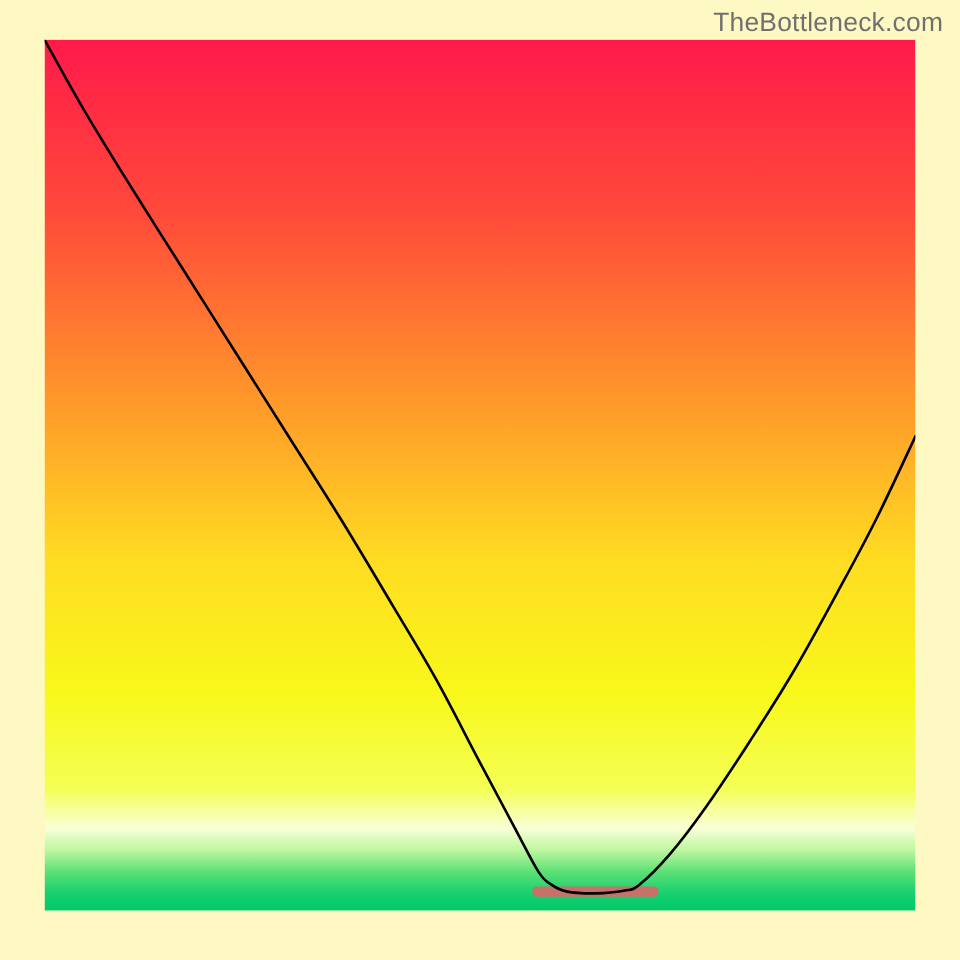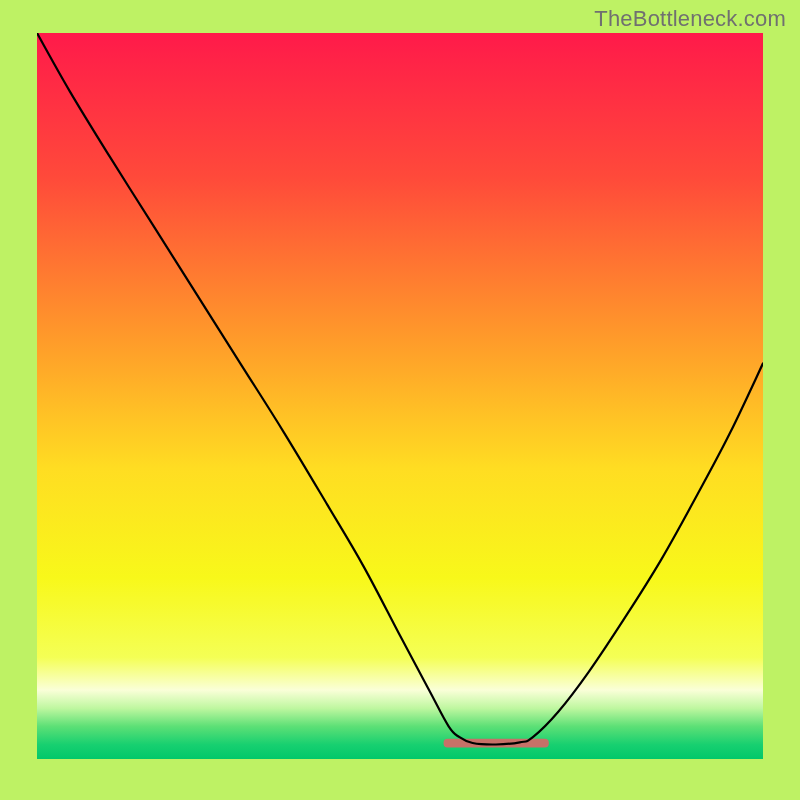--- a/index.html
+++ b/index.html
@@ -20,21 +20,21 @@
   font-weight: 400;
   z-index: 40;
   letter-spacing: 0.2px;
 }
 .frame {
   position: absolute;
   top: 0;
   left: 0;
   width: 800px;
   height: 800px;
-  background: #bef264;
+  background: #fef9c3;
 }
 .plot {
   position: absolute;
   
   top: 33px;
   left: 37px;
   width: 726px;
   height: 726px;
   overflow: hidden;
 }

